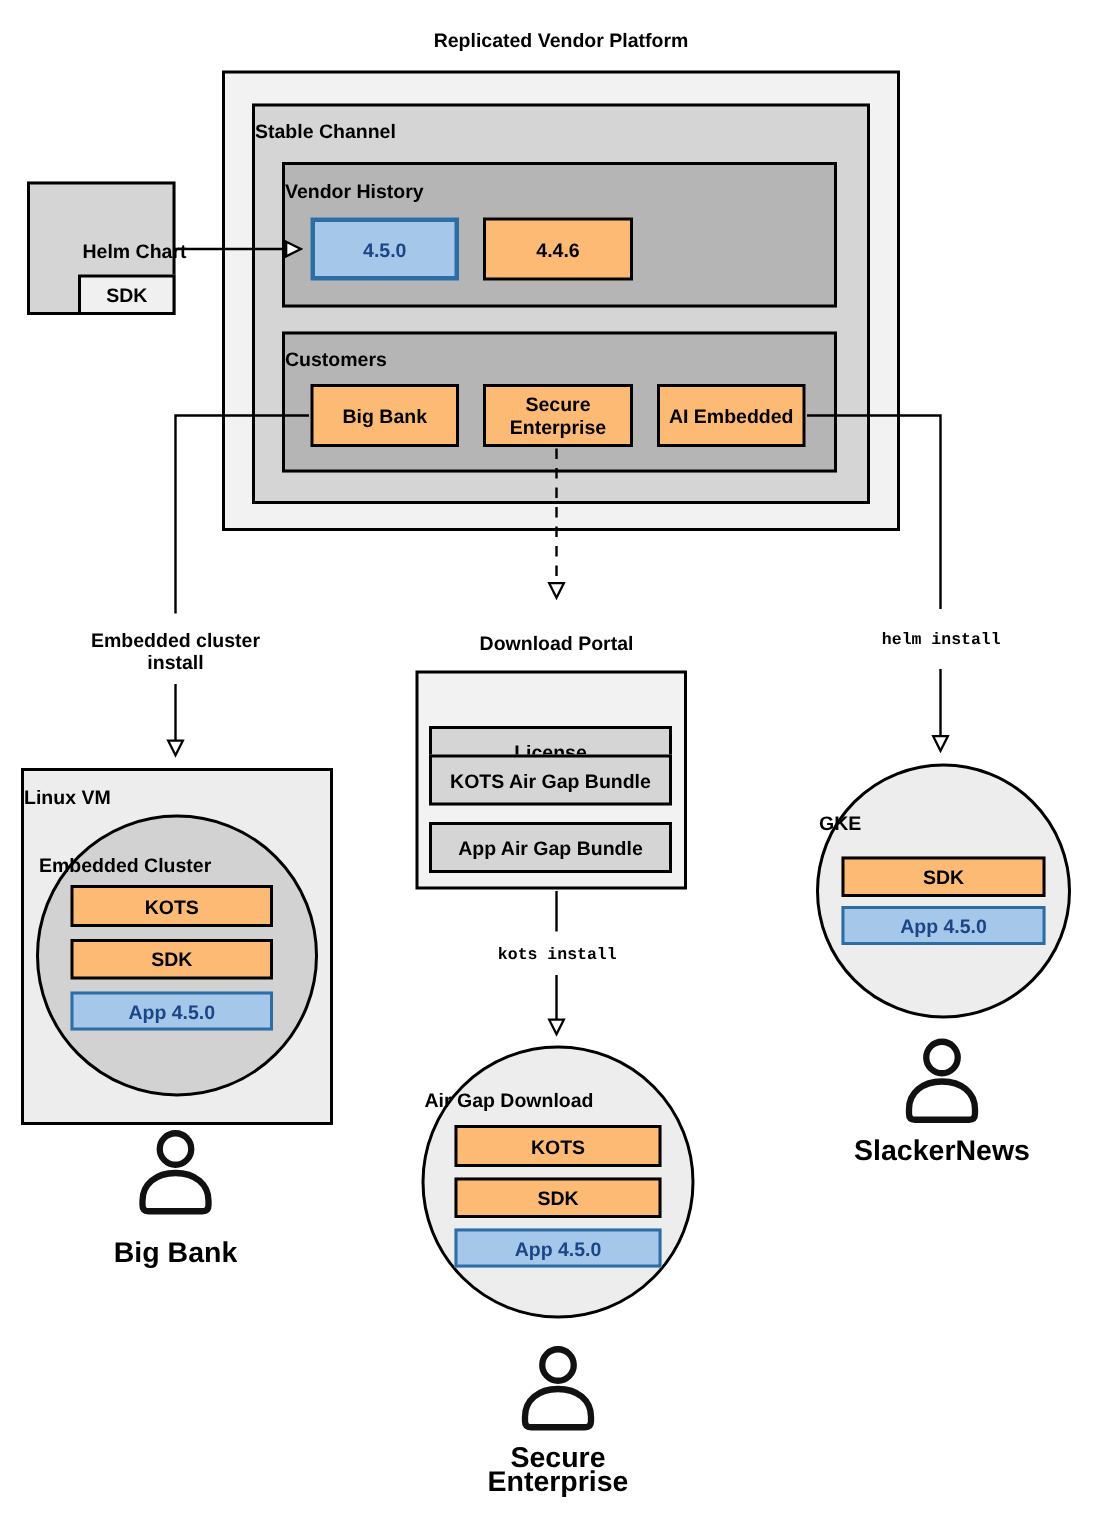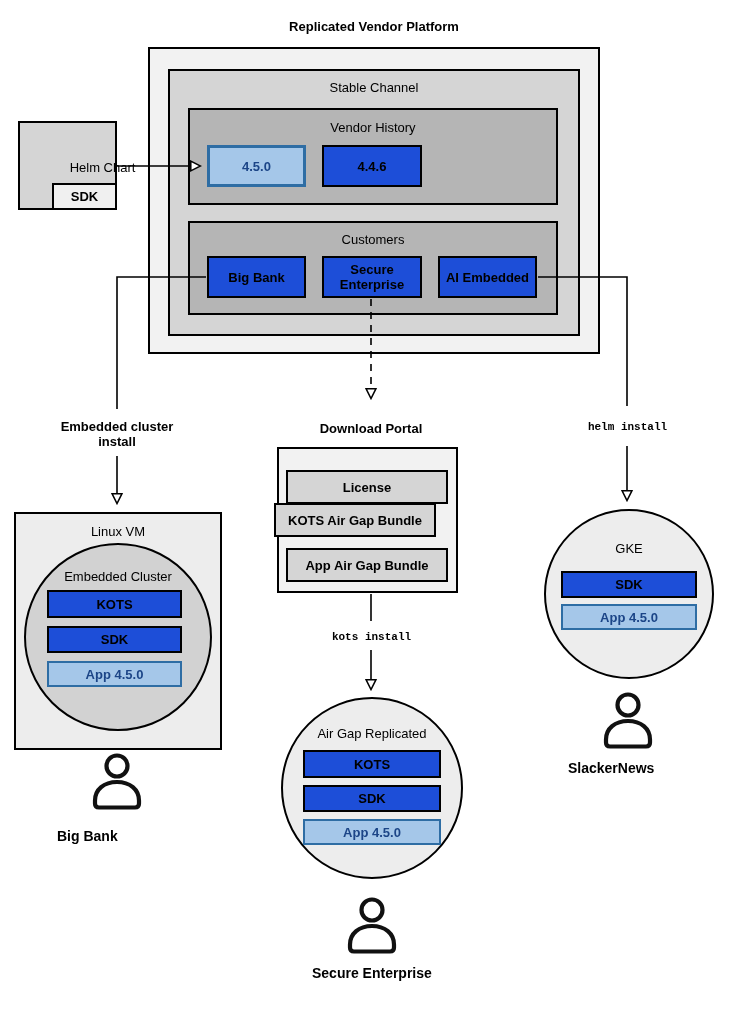--- a/index.html
+++ b/index.html
@@ -2,28 +2,28 @@
 <html style="--highlight-fill: #a5c7e9; --highlight-border: #2e6da4; --highlight-text: #1c4587;"><head>
 <meta charset="utf-8">
 <style>
   html,body { margin:0; padding:0; background:#fff; }
   #canvas {
     position:relative; width:724px; height:1026px; background:#ffffff;
     font-family:"Liberation Sans", sans-serif; color:#000;
   }
   .box {
     position:absolute; box-sizing:border-box;
-    border:2px solid #000; background:#1d4ed8;
+    border:2px solid #000; background:#fdba74;
     display:flex; align-items:center; justify-content:center;
     text-align:center; font-weight:bold; font-size:13px; line-height:15px;
   }
   .panel { position:absolute; box-sizing:border-box; border:2px solid #000; }
   .panel-title {
-    position:absolute; left:0; width:100%; text-align:center;
-    font-weight:normal; font-size:13px; line-height:15px;
+    position:absolute; left:0; width:100%; text-align:left;
+    font-weight:bold; font-size:13px; line-height:15px;
   }
   .fill-lightest { background:#f2f2f2; }
   .fill-light    { background:#d5d5d5; }
   .fill-mid      { background:#b5b5b5; }
   .fill-circle-l { background:#ededed; }
   .fill-circle-d { background:#d2d2d2; }
   .fill-item     { background:#d5d5d5; }
   .hl {
     background:var(--highlight-fill,#a5c7e9);
     border-color:var(--highlight-border,#2e6da4);
@@ -35,22 +35,22 @@
     position:absolute; text-align:center; font-weight:bold;
     font-size:13px; line-height:15px;
   }
   .mono-label {
     position:absolute; text-align:center; font-weight:bold;
     font-family:"Liberation Mono","DejaVu Sans Mono",monospace;
     font-size:11px; line-height:17px;
   }
   .person { position:absolute; }
   .person-label {
-    position:absolute; font-weight:bold;
-    font-size:14px; line-height:16px;
+    position:absolute; text-align:center; font-weight:bold;
+    font-size:19px; line-height:16px;
   }
   #wires { position:absolute; left:0; top:0; z-index:5; pointer-events:none; }
 </style>
 </head>
 <body>
 
 <div id="canvas">
 
   <div class="flow-label" style="left:148px; top:19px; width:452px;">Replicated Vendor Platform</div>
 
@@ -77,22 +77,22 @@
     <div class="panel-title" style="top:37px;padding-left:35px;">Helm Chart</div>
   </div>
   <div class="box" style="left:52px; top:183px; width:65px; height:27px; background:#f0f0f0;">SDK</div>
 
   <div class="flow-label" style="left:42px; top:419px; width:150px;">Embedded cluster install</div>
   <div class="flow-label" style="left:296px; top:421px; width:150px;">Download Portal</div>
   <div class="mono-label" style="left:540px; top:419px; width:175px;">helm install</div>
   <div class="mono-label" style="left:284px; top:629px; width:175px;">kots install</div>
 
   <div class="panel fill-lightest" style="left:277px; top:447px; width:181px; height:146px;"></div>
-  <div class="box fill-item" style="left:286px; top:470px; width:162px; height:34px;">License</div>
-  <div class="box fill-item" style="left:274px; top:503px; width:162px; height:34px;">KOTS Air Gap Bundle</div>
+  <div class="box fill-item" style="left:286px; top:484px; width:162px; height:34px;">License</div>
+  <div class="box fill-item" style="left:286px; top:503px; width:162px; height:34px;">KOTS Air Gap Bundle</div>
   <div class="box fill-item" style="left:286px; top:548px; width:162px; height:34px;">App Air Gap Bundle</div>
 
   <div class="panel fill-circle-l" style="left:14px; top:512px; width:208px; height:238px;">
     <div class="panel-title" style="top:10px;">Linux VM</div>
   </div>
   <div class="panel circle fill-circle-d" style="left:24px; top:543px; width:188px; height:188px;">
     <div class="panel-title" style="top:24px;">Embedded Cluster</div>
   </div>
   <div class="box" style="left:47px; top:590px; width:135px; height:28px;">KOTS</div>
   <div class="box" style="left:47px; top:626px; width:135px; height:27px;">SDK</div>
@@ -100,21 +100,21 @@
 
   <div class="person" style="left:89px; top:752px;">
     <svg width="56" height="58" viewBox="0 0 56 58">
       <circle cx="28" cy="14" r="10.5" fill="none" stroke="#111" stroke-width="4.2"></circle>
       <path d="M28 30 C15 30 6 37.5 6 48.5 L6 51.5 Q6 55.5 10 55.5 L46 55.5 Q50 55.5 50 51.5 L50 48.5 C50 37.5 41 30 28 30 Z" fill="none" stroke="#111" stroke-width="4.2"></path>
     </svg>
   </div>
   <div class="person-label" style="left:57px; top:828px; width:120px;">Big Bank</div>
 
   <div class="panel circle fill-circle-l" style="left:281px; top:697px; width:182px; height:182px;">
-    <div class="panel-title" style="top:27px;">Air Gap Replicated</div>
+    <div class="panel-title" style="top:27px;">Air Gap Download</div>
   </div>
   <div class="box" style="left:303px; top:750px; width:138px; height:28px;">KOTS</div>
   <div class="box" style="left:303px; top:785px; width:138px; height:27px;">SDK</div>
   <div class="box hl" style="left:303px; top:819px; width:138px; height:26px;">App 4.5.0</div>
 
   <div class="person" style="left:344px; top:896px;">
     <svg width="56" height="58" viewBox="0 0 56 58">
       <circle cx="28" cy="14" r="10.5" fill="none" stroke="#111" stroke-width="4.2"></circle>
       <path d="M28 30 C15 30 6 37.5 6 48.5 L6 51.5 Q6 55.5 10 55.5 L46 55.5 Q50 55.5 50 51.5 L50 48.5 C50 37.5 41 30 28 30 Z" fill="none" stroke="#111" stroke-width="4.2"></path>
     </svg>

